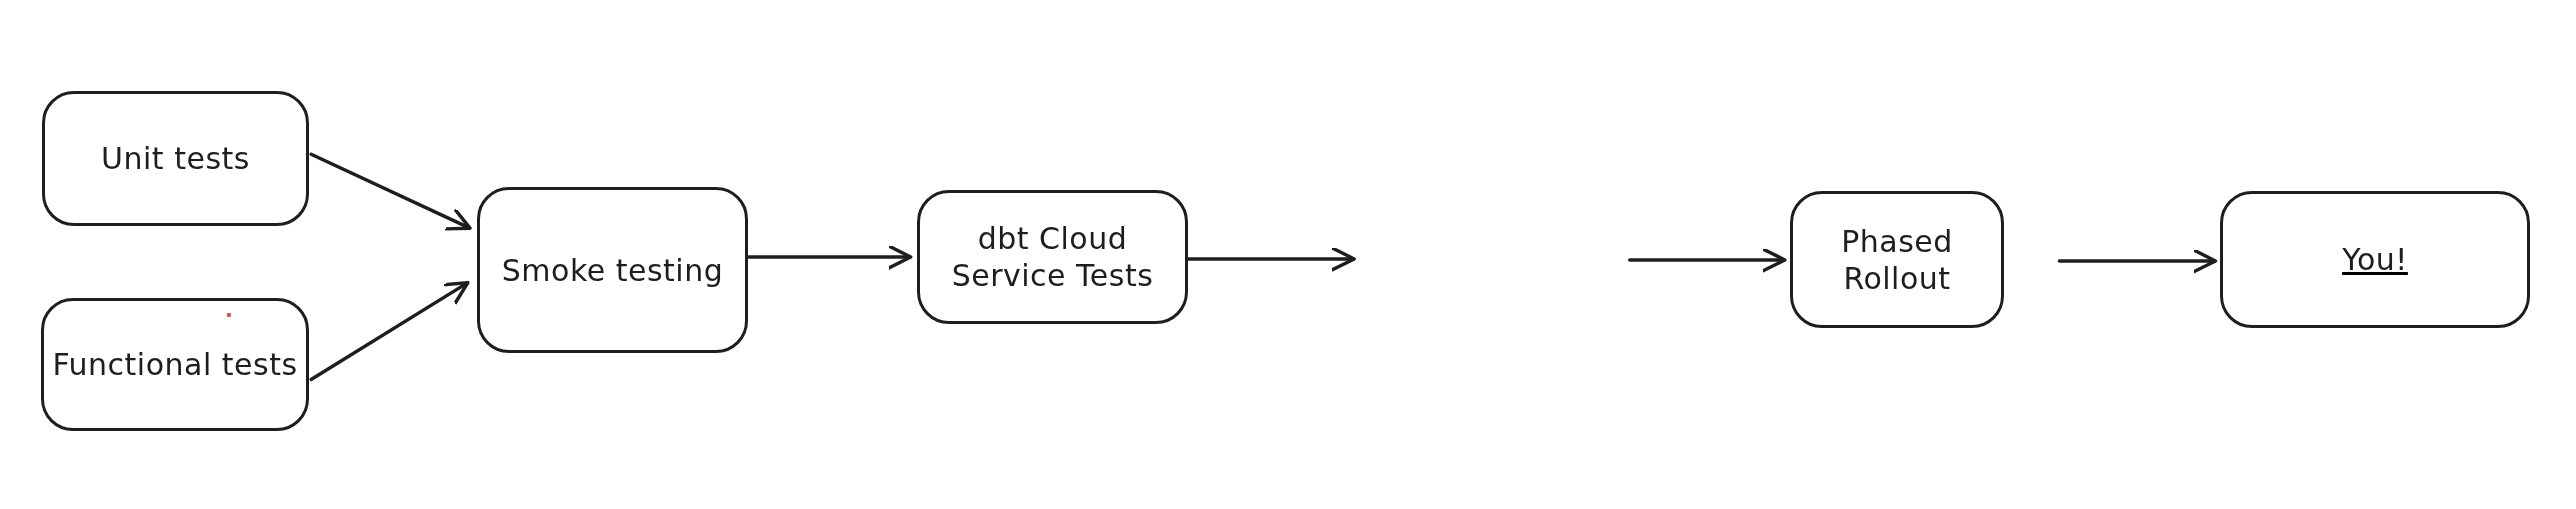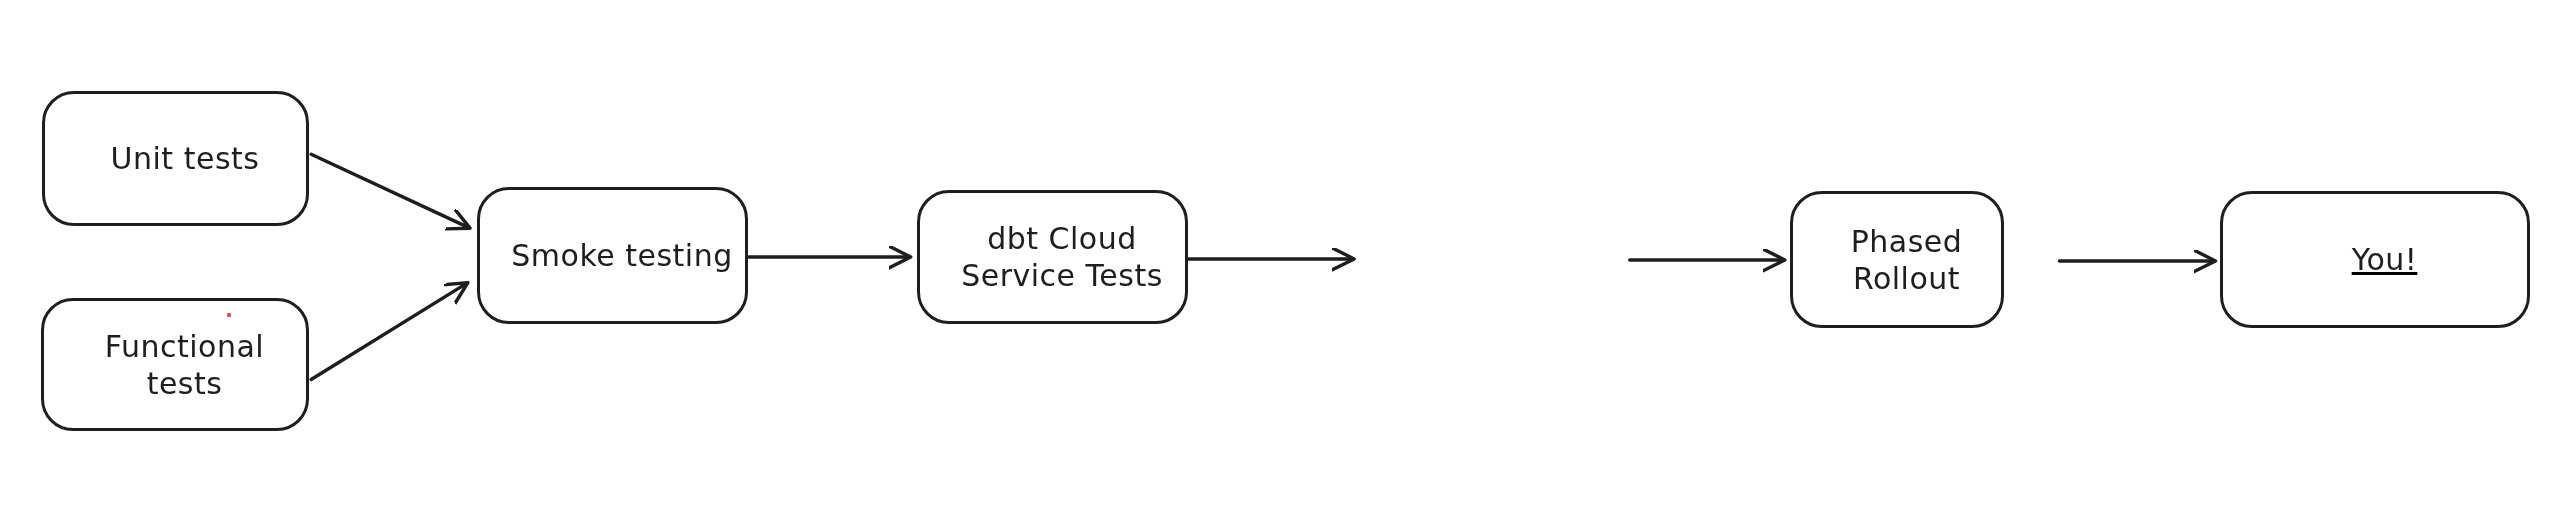--- a/index.html
+++ b/index.html
@@ -24,35 +24,34 @@
   }
   .node {
     position: absolute;
     box-sizing: border-box;
     border: 3.5px solid #1e1e1e;
     border-radius: 32px;
     background: #ffffff;
     display: flex;
     align-items: center;
     justify-content: center;
-    padding-left: 19px;
   }
   .node .label {
     color: #1e1e1e;
     font-size: 30px;
     line-height: 37px;
     letter-spacing: 0.5px;
     text-align: center;
     white-space: pre-line;
     user-select: none;
   }
   
   .n-unit       { left: 42px;   top: 91px;  width: 267px; height: 135px; }
   .n-functional { left: 41px;   top: 298px; width: 268px; height: 133px; }
-  .n-smoke      { left: 477px;  top: 187px; width: 271px; height: 137px; }
+  .n-smoke      { left: 477px;  top: 187px; width: 271px; height: 166px; }
   .n-dbt        { left: 917px;  top: 190px; width: 271px; height: 134px; }
   .n-canary     { left: 1359px; top: 191px; width: 269px; height: 137px; }
   .n-phased     { left: 1790px; top: 191px; width: 214px; height: 137px; }
   .n-you        { left: 2220px; top: 191px; width: 310px; height: 137px; text-decoration: underline; }
   .artifact-dot {
     position: absolute;
     left: 227px; top: 313px;
     width: 4px; height: 4px;
     border-radius: 1px;
   }

